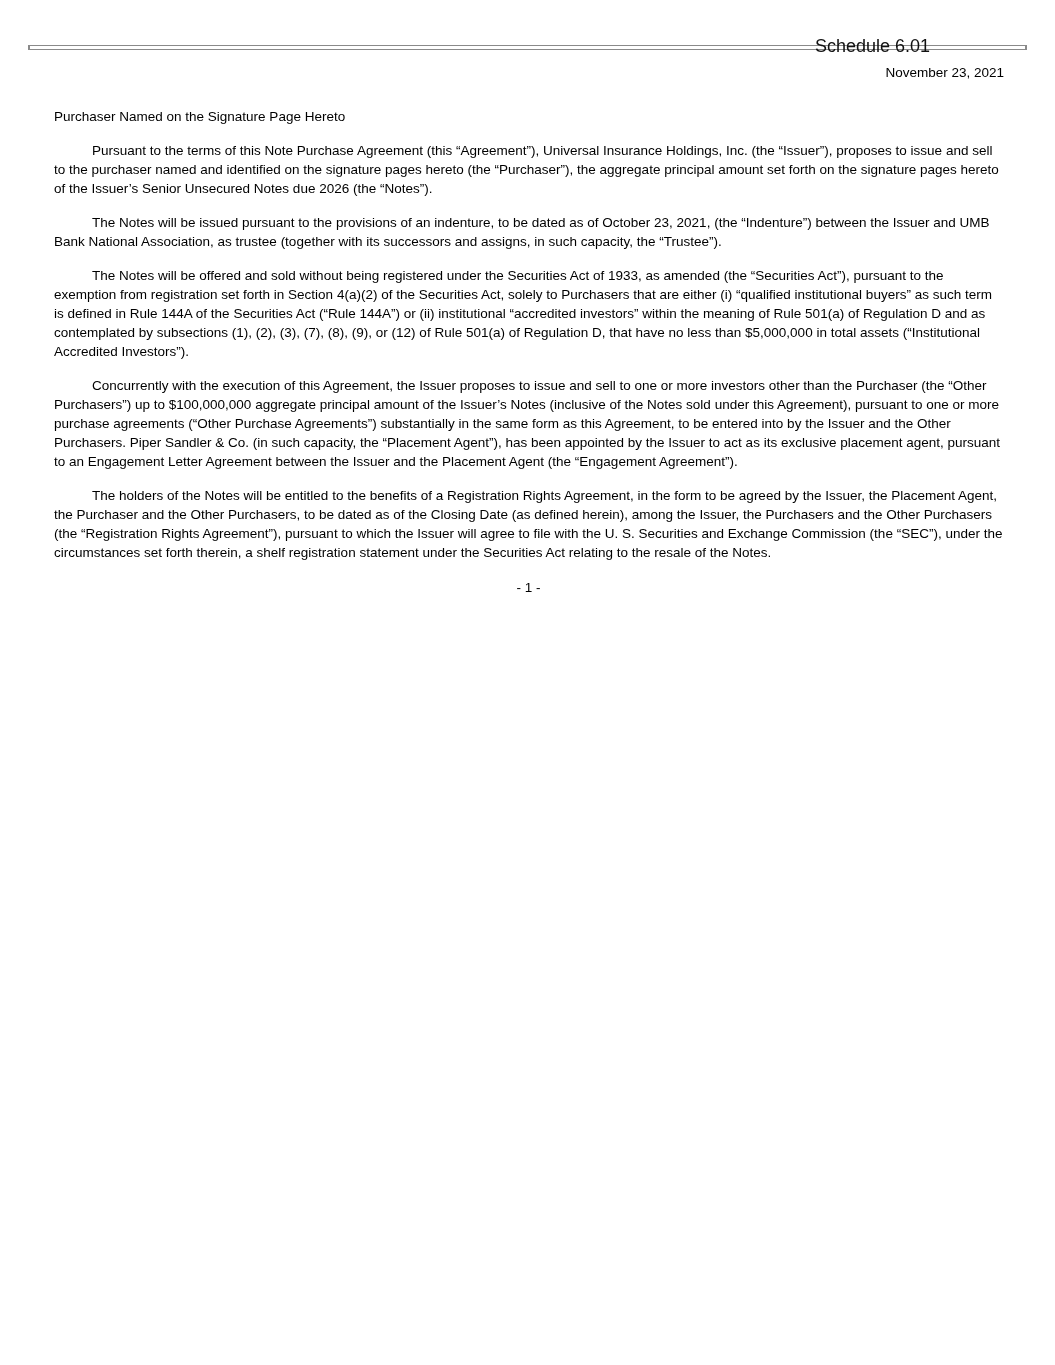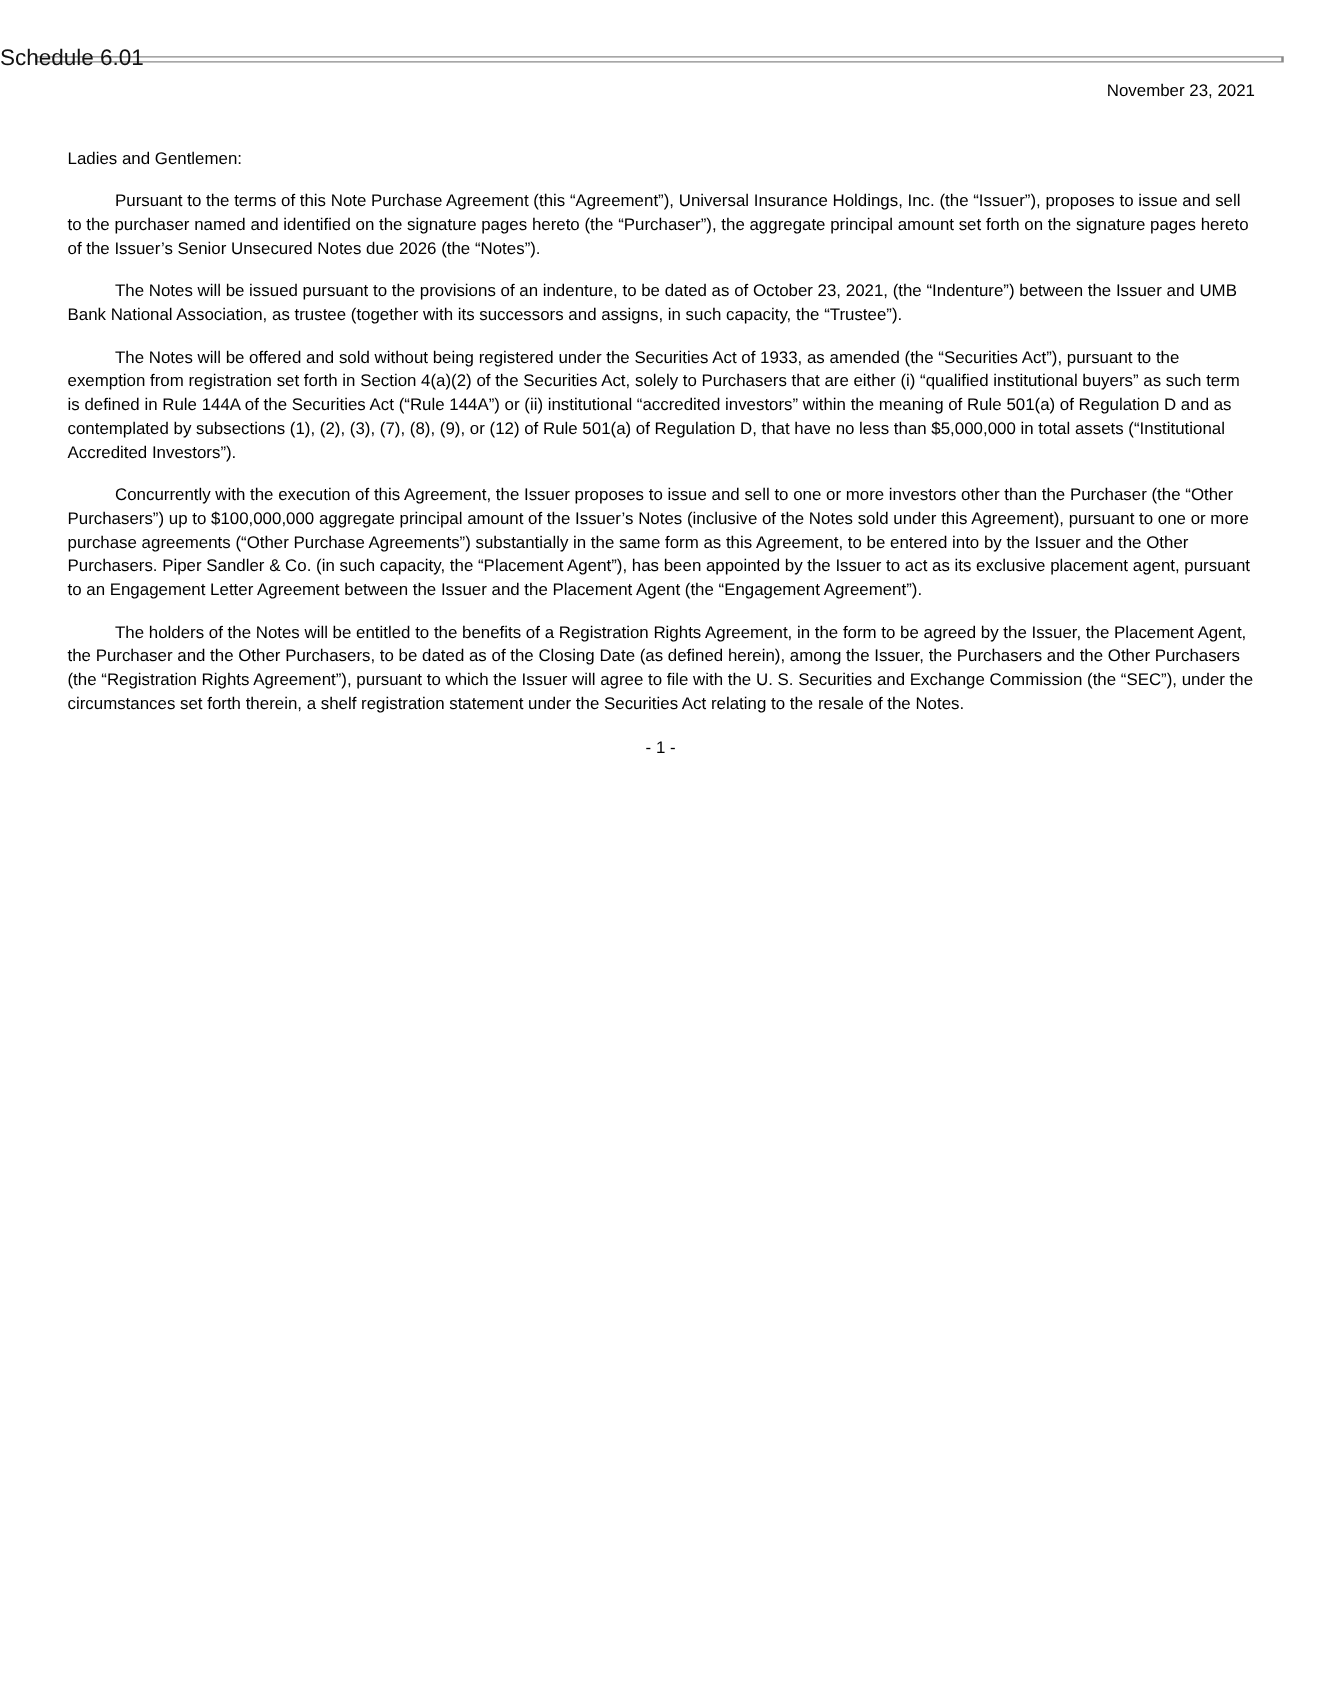--- a/index.html
+++ b/index.html
@@ -25,21 +25,21 @@
     border: 1px solid #8a8a8a;
     border-left: 2px solid #8a8a8a;
     border-right: 2px solid #8a8a8a;
     background: transparent;
   }
   .doc-title {
     position: absolute;
     top: 35px;
     left: 0;
     right: 125px;
-    text-align: left;
+    text-align: right;
     font-size: 18px;
     line-height: 22px;
     font-weight: 400;
     color: #111;
   }
   .date-line {
     position: absolute;
     top: 64px;
     right: 51px;
     font-size: 13.5px;
@@ -72,22 +72,22 @@
 <div class="page">
 
   <div class="header-rule"></div>
 
   <div class="doc-title">Schedule 6.01</div>
 
   <div class="date-line">November 23, 2021</div>
 
   <div class="content">
 
+    <div class="addressee">Purchaser Named on the Signature Page Hereto</div>
 
-    <div class="salutation">Ladies and Gentlemen:</div>
 
     <p class="para">Pursuant to the terms of this Note Purchase Agreement (this “Agreement”), Universal Insurance Holdings, Inc. (the “Issuer”), proposes to issue and sell to the purchaser named and identified on the signature pages hereto (the “Purchaser”), the aggregate principal amount set forth on the signature pages hereto of the Issuer’s Senior Unsecured Notes due 2026 (the “Notes”).</p>
 
     <p class="para">The Notes will be issued pursuant to the provisions of an indenture, to be dated as of October 23, 2021, (the “Indenture”) between the Issuer and UMB Bank National Association, as trustee (together with its successors and assigns, in such capacity, the “Trustee”).</p>
 
     <p class="para">The Notes will be offered and sold without being registered under the Securities Act of 1933, as amended (the “Securities Act”), pursuant to the exemption from registration set forth in Section 4(a)(2) of the Securities Act, solely to Purchasers that are either (i) “qualified institutional buyers” as such term is defined in Rule 144A of the Securities Act (“Rule 144A”) or (ii) institutional “accredited investors” within the meaning of Rule 501(a) of Regulation D and as contemplated by subsections (1), (2), (3), (7), (8), (9), or (12) of Rule 501(a) of Regulation D, that have no less than $5,000,000 in total assets (“Institutional Accredited Investors”).</p>
 
     <p class="para">Concurrently with the execution of this Agreement, the Issuer proposes to issue and sell to one or more investors other than the Purchaser (the “Other Purchasers”) up to $100,000,000 aggregate principal amount of the Issuer’s Notes (inclusive of the Notes sold under this Agreement), pursuant to one or more purchase agreements (“Other Purchase Agreements”) substantially in the same form as this Agreement, to be entered into by the Issuer and the Other Purchasers. Piper Sandler &amp; Co. (in such capacity, the “Placement Agent”), has been appointed by the Issuer to act as its exclusive placement agent, pursuant to an Engagement Letter Agreement between the Issuer and the Placement Agent (the “Engagement Agreement”).</p>
 
     <p class="para">The holders of the Notes will be entitled to the benefits of a Registration Rights Agreement, in the form to be agreed by the Issuer, the Placement Agent, the Purchaser and the Other Purchasers, to be dated as of the Closing Date (as defined herein), among the Issuer, the Purchasers and the Other Purchasers (the “Registration Rights Agreement”), pursuant to which the Issuer will agree to file with the U. S. Securities and Exchange Commission (the “SEC”), under the circumstances set forth therein, a shelf registration statement under the Securities Act relating to the resale of the Notes.</p>

